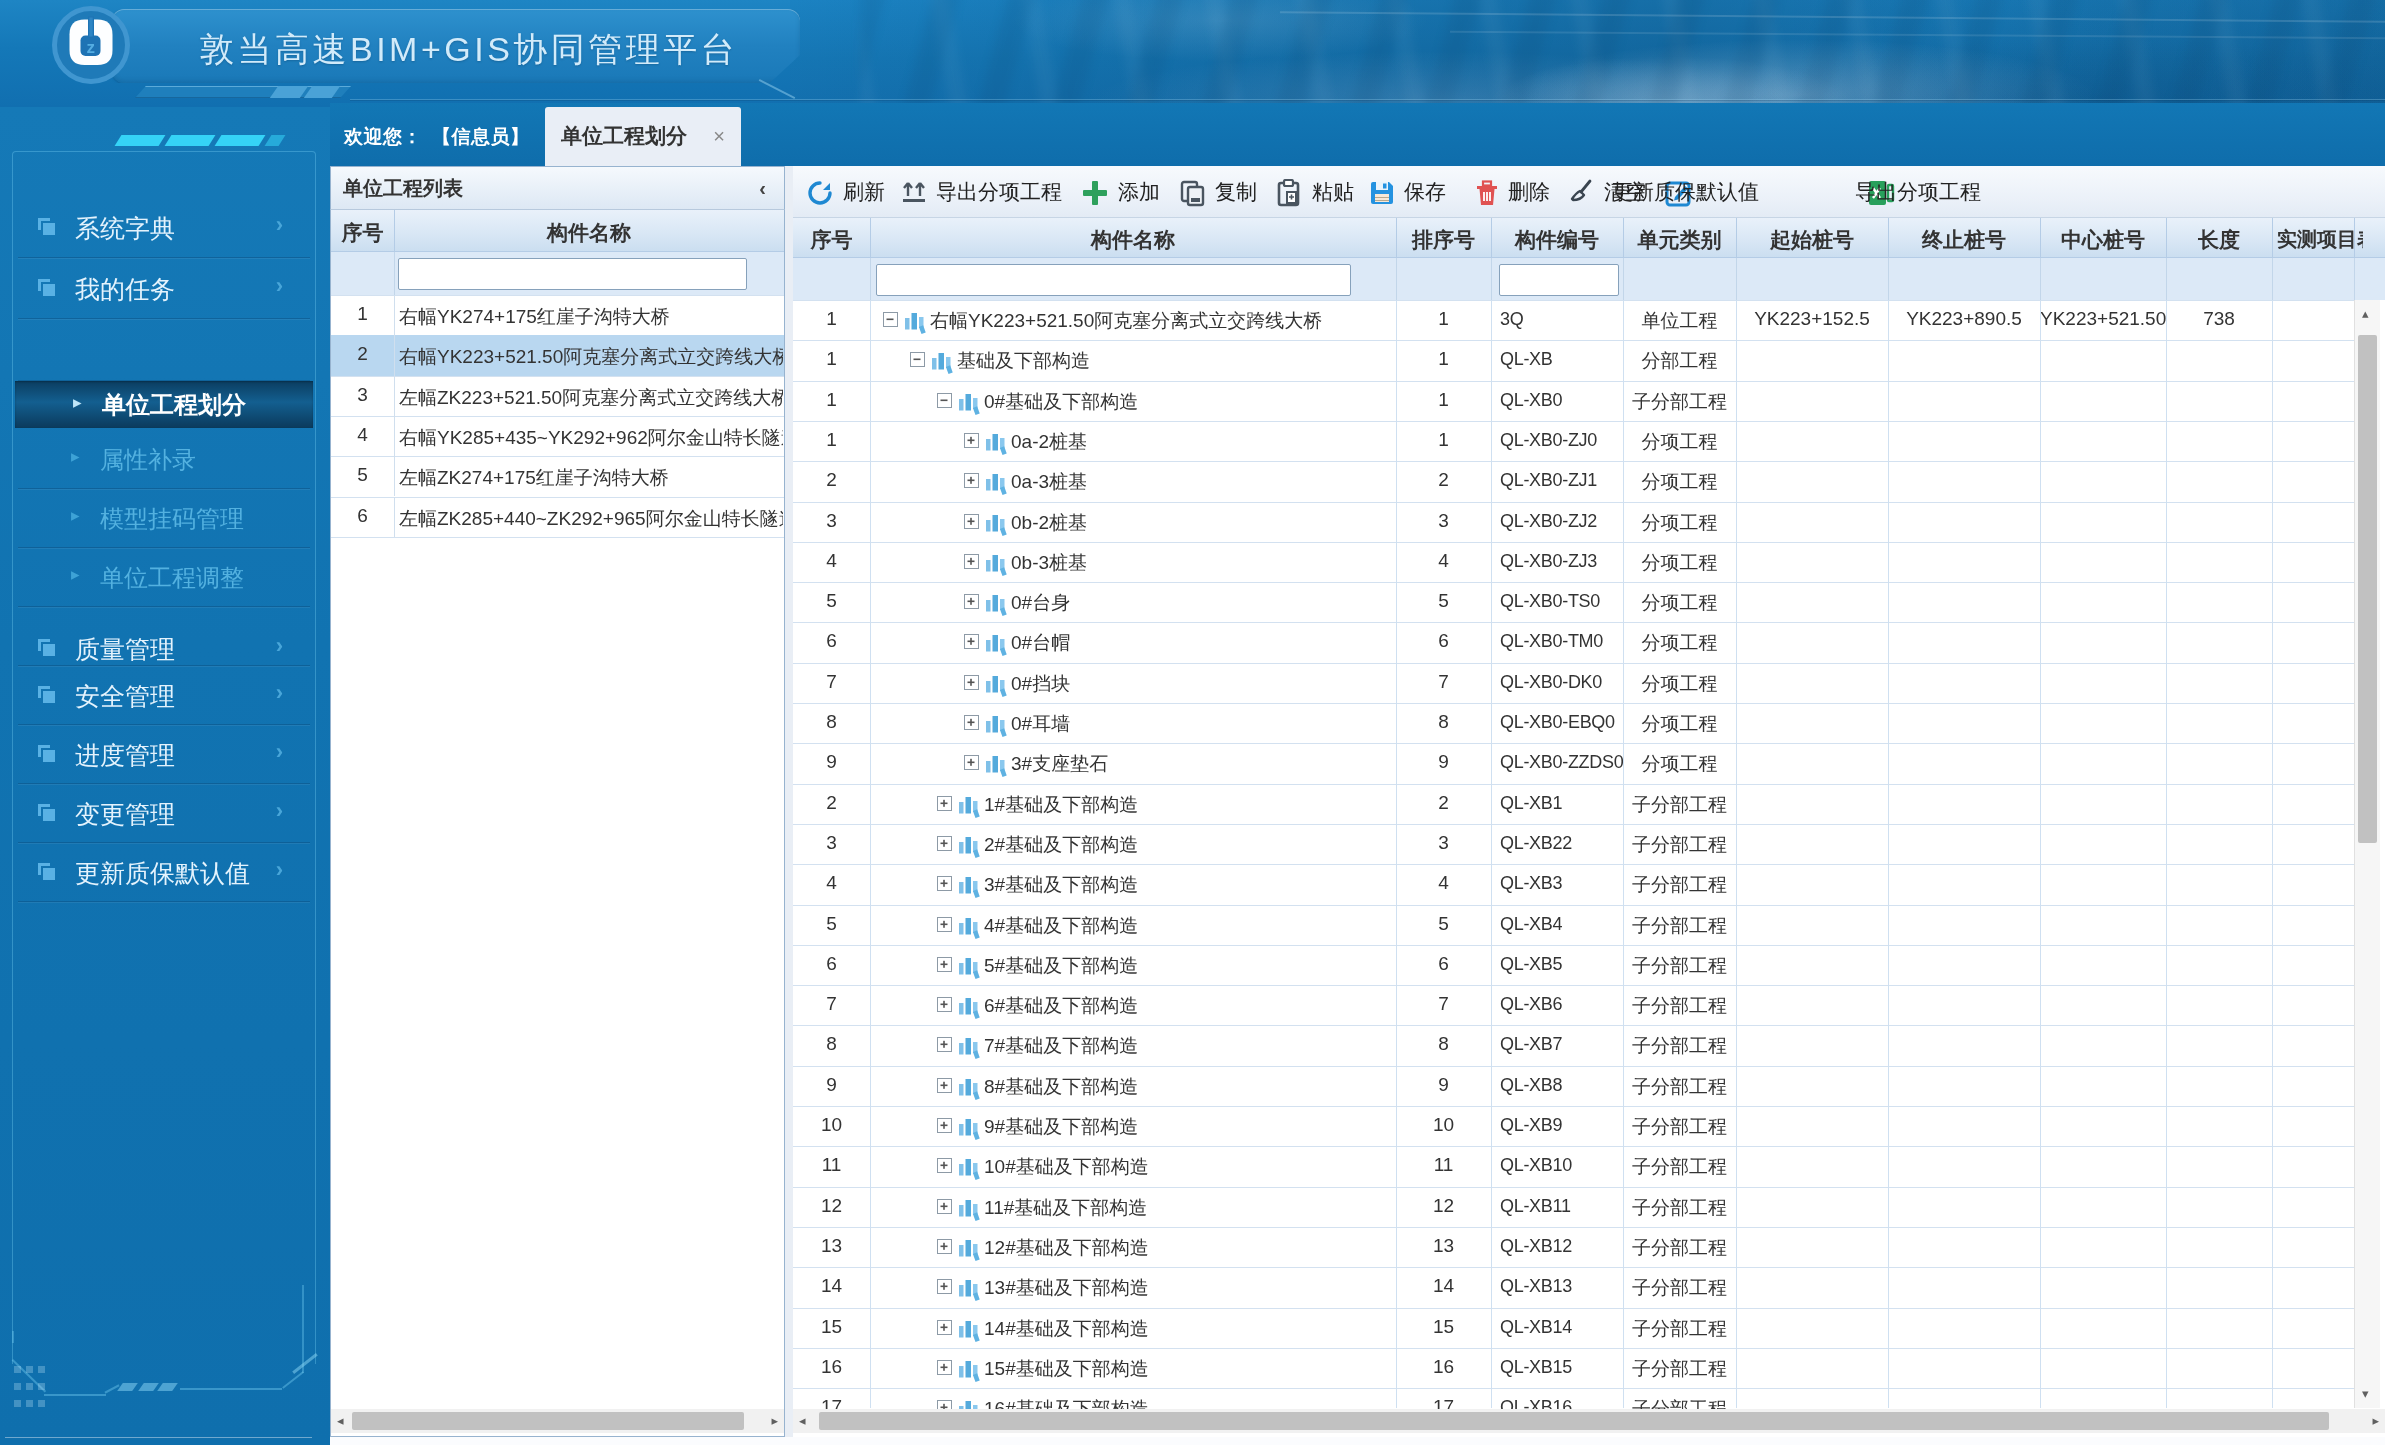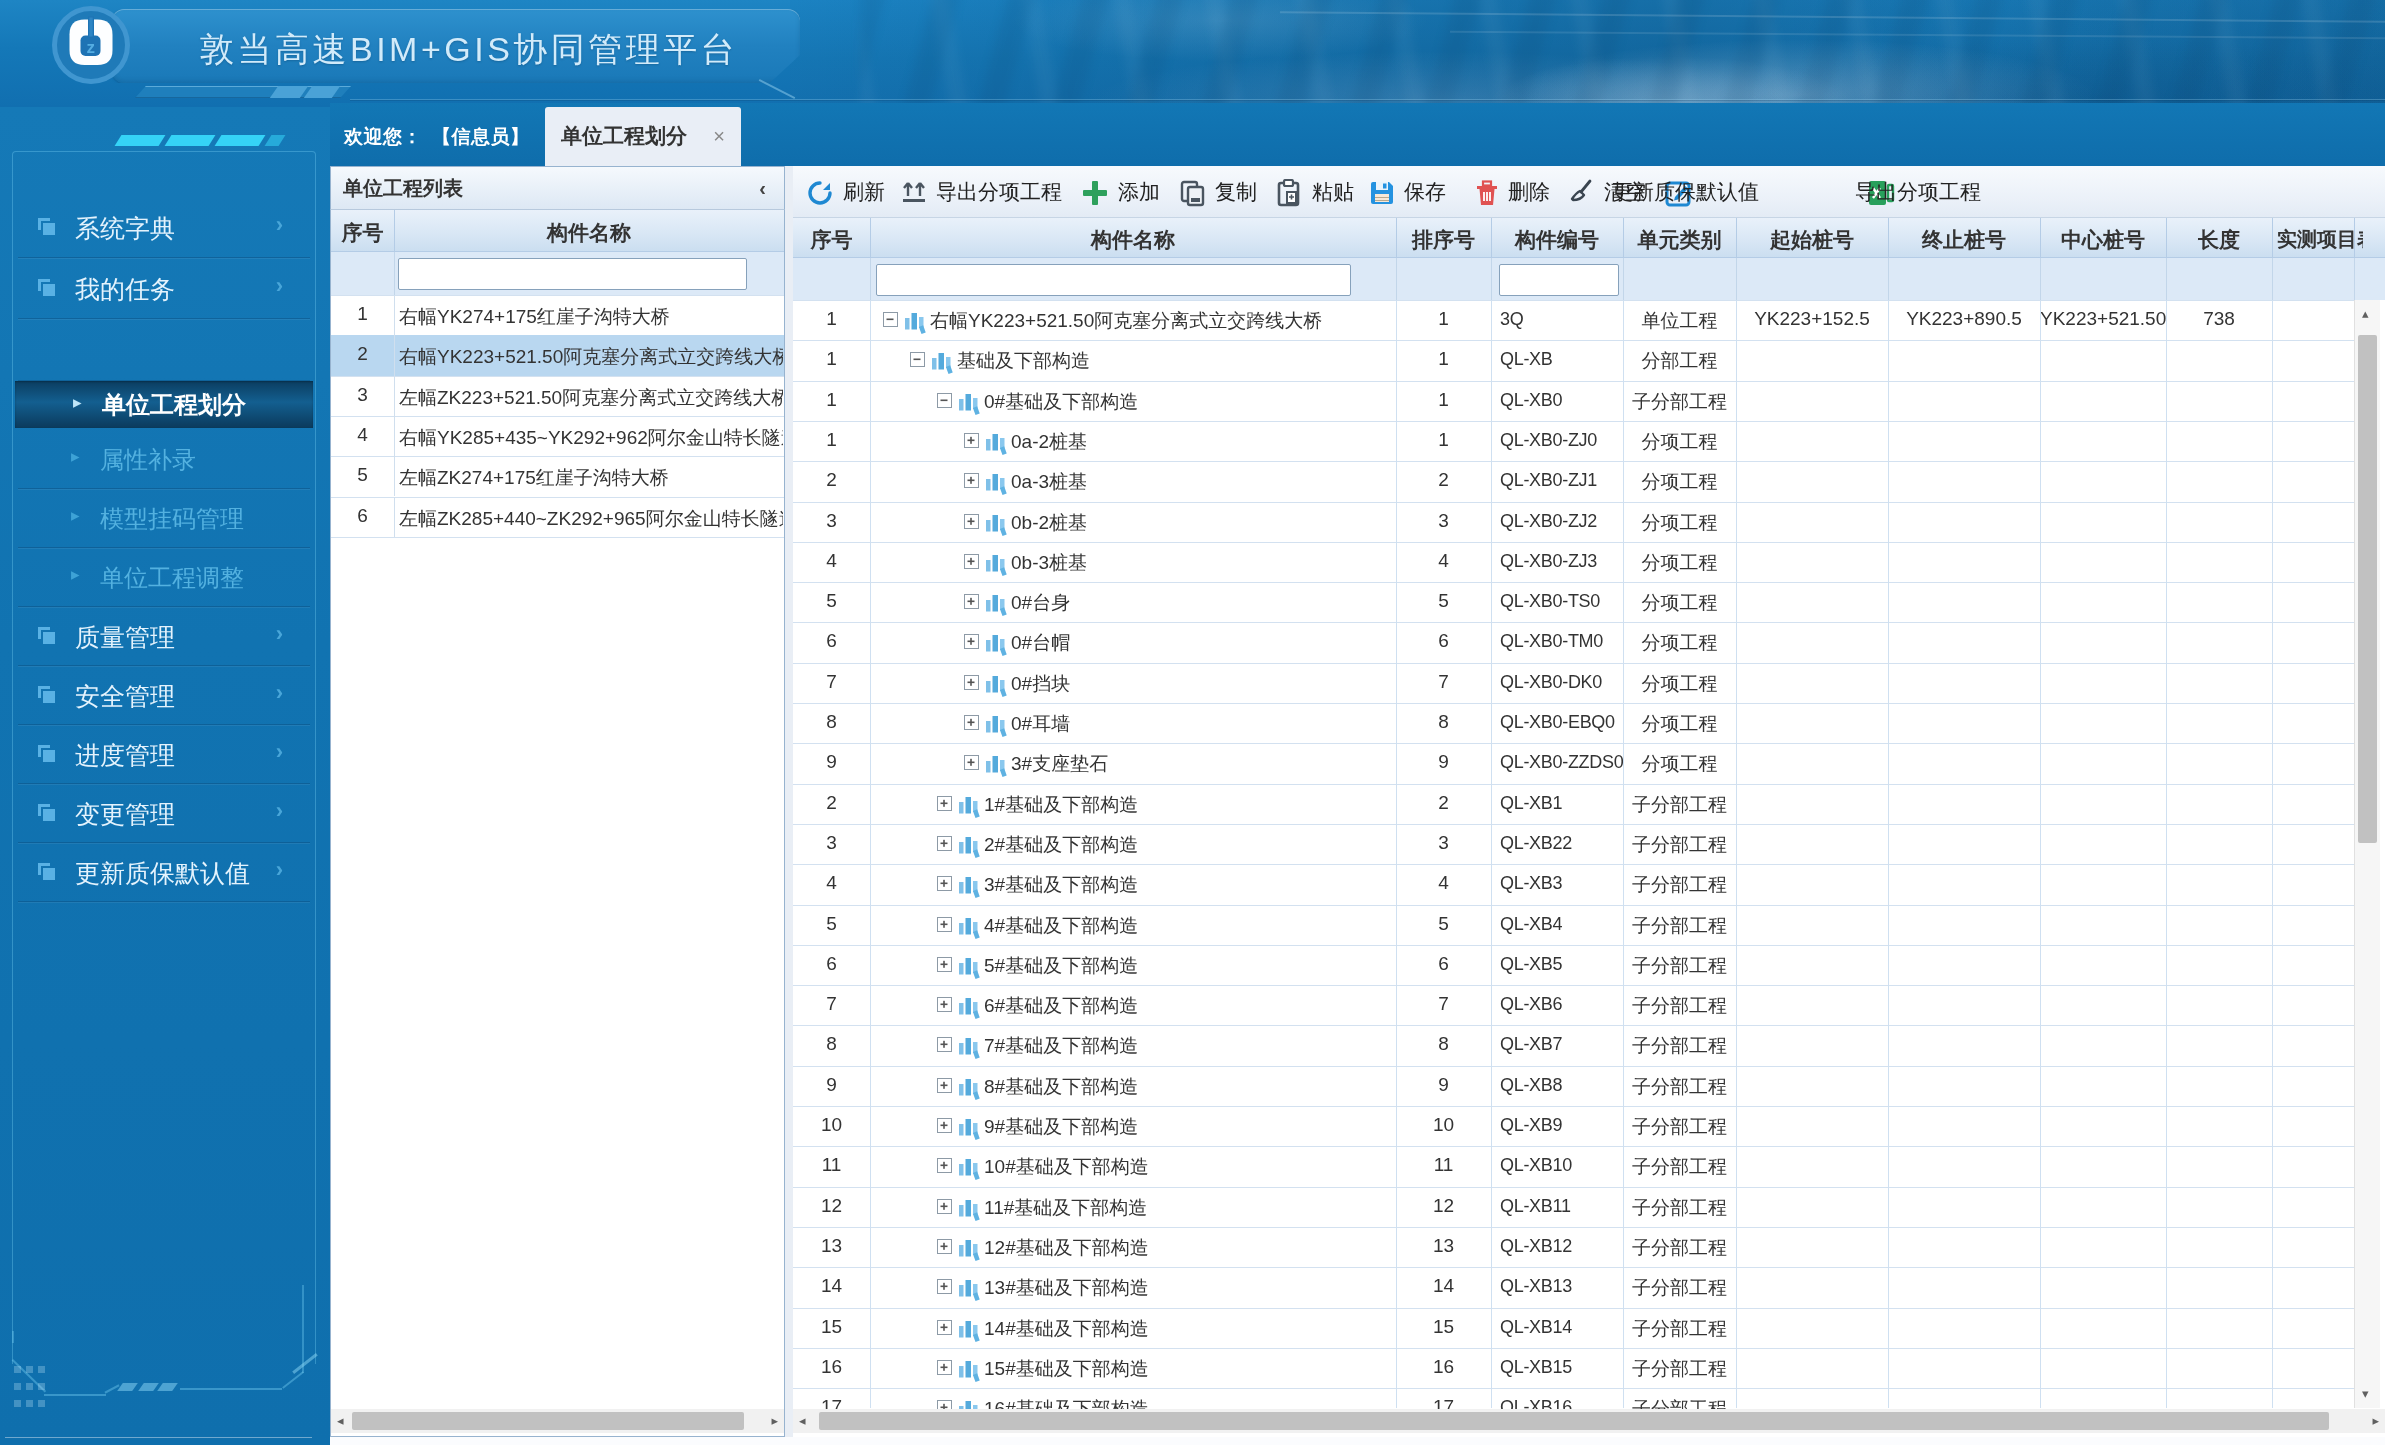--- a/index.html
+++ b/index.html
@@ -130,21 +130,21 @@
     <div class="abs mi mi-sub" style="top:382px;height:59px">
       <span class="arr" style="top:16px">▸</span>
       <span class="txt" style="top:14px">模型挂码管理</span>
     </div>
     <div class="abs sep" style="top:440px"></div>
     <div class="abs mi mi-sub" style="top:441px;height:59px">
       <span class="arr" style="top:16px">▸</span>
       <span class="txt" style="top:14px">单位工程调整</span>
     </div>
     <div class="abs sep" style="top:499px"></div>
-    <div class="abs mi" style="top:500px;height:53px">
+    <div class="abs mi" style="top:512px;height:53px">
       <span class="ic" style="top:18px"><svg width="22" height="22" viewBox="0 0 22 22">
           <path d="M2 2 h12 v3 h-9 v9 h-3 z" fill="#59b1e4"></path>
           <rect x="7" y="7" width="12" height="12" fill="#59b1e4"></rect>
         </svg></span>
       <span class="txt" style="top:14px">质量管理</span>
       <span class="chev" style="top:14px">›</span>
     </div>
     <div class="abs sep" style="top:558px"></div>
     <div class="abs mi" style="top:559px;height:59px">
       <span class="ic" style="top:18px"><svg width="22" height="22" viewBox="0 0 22 22">

